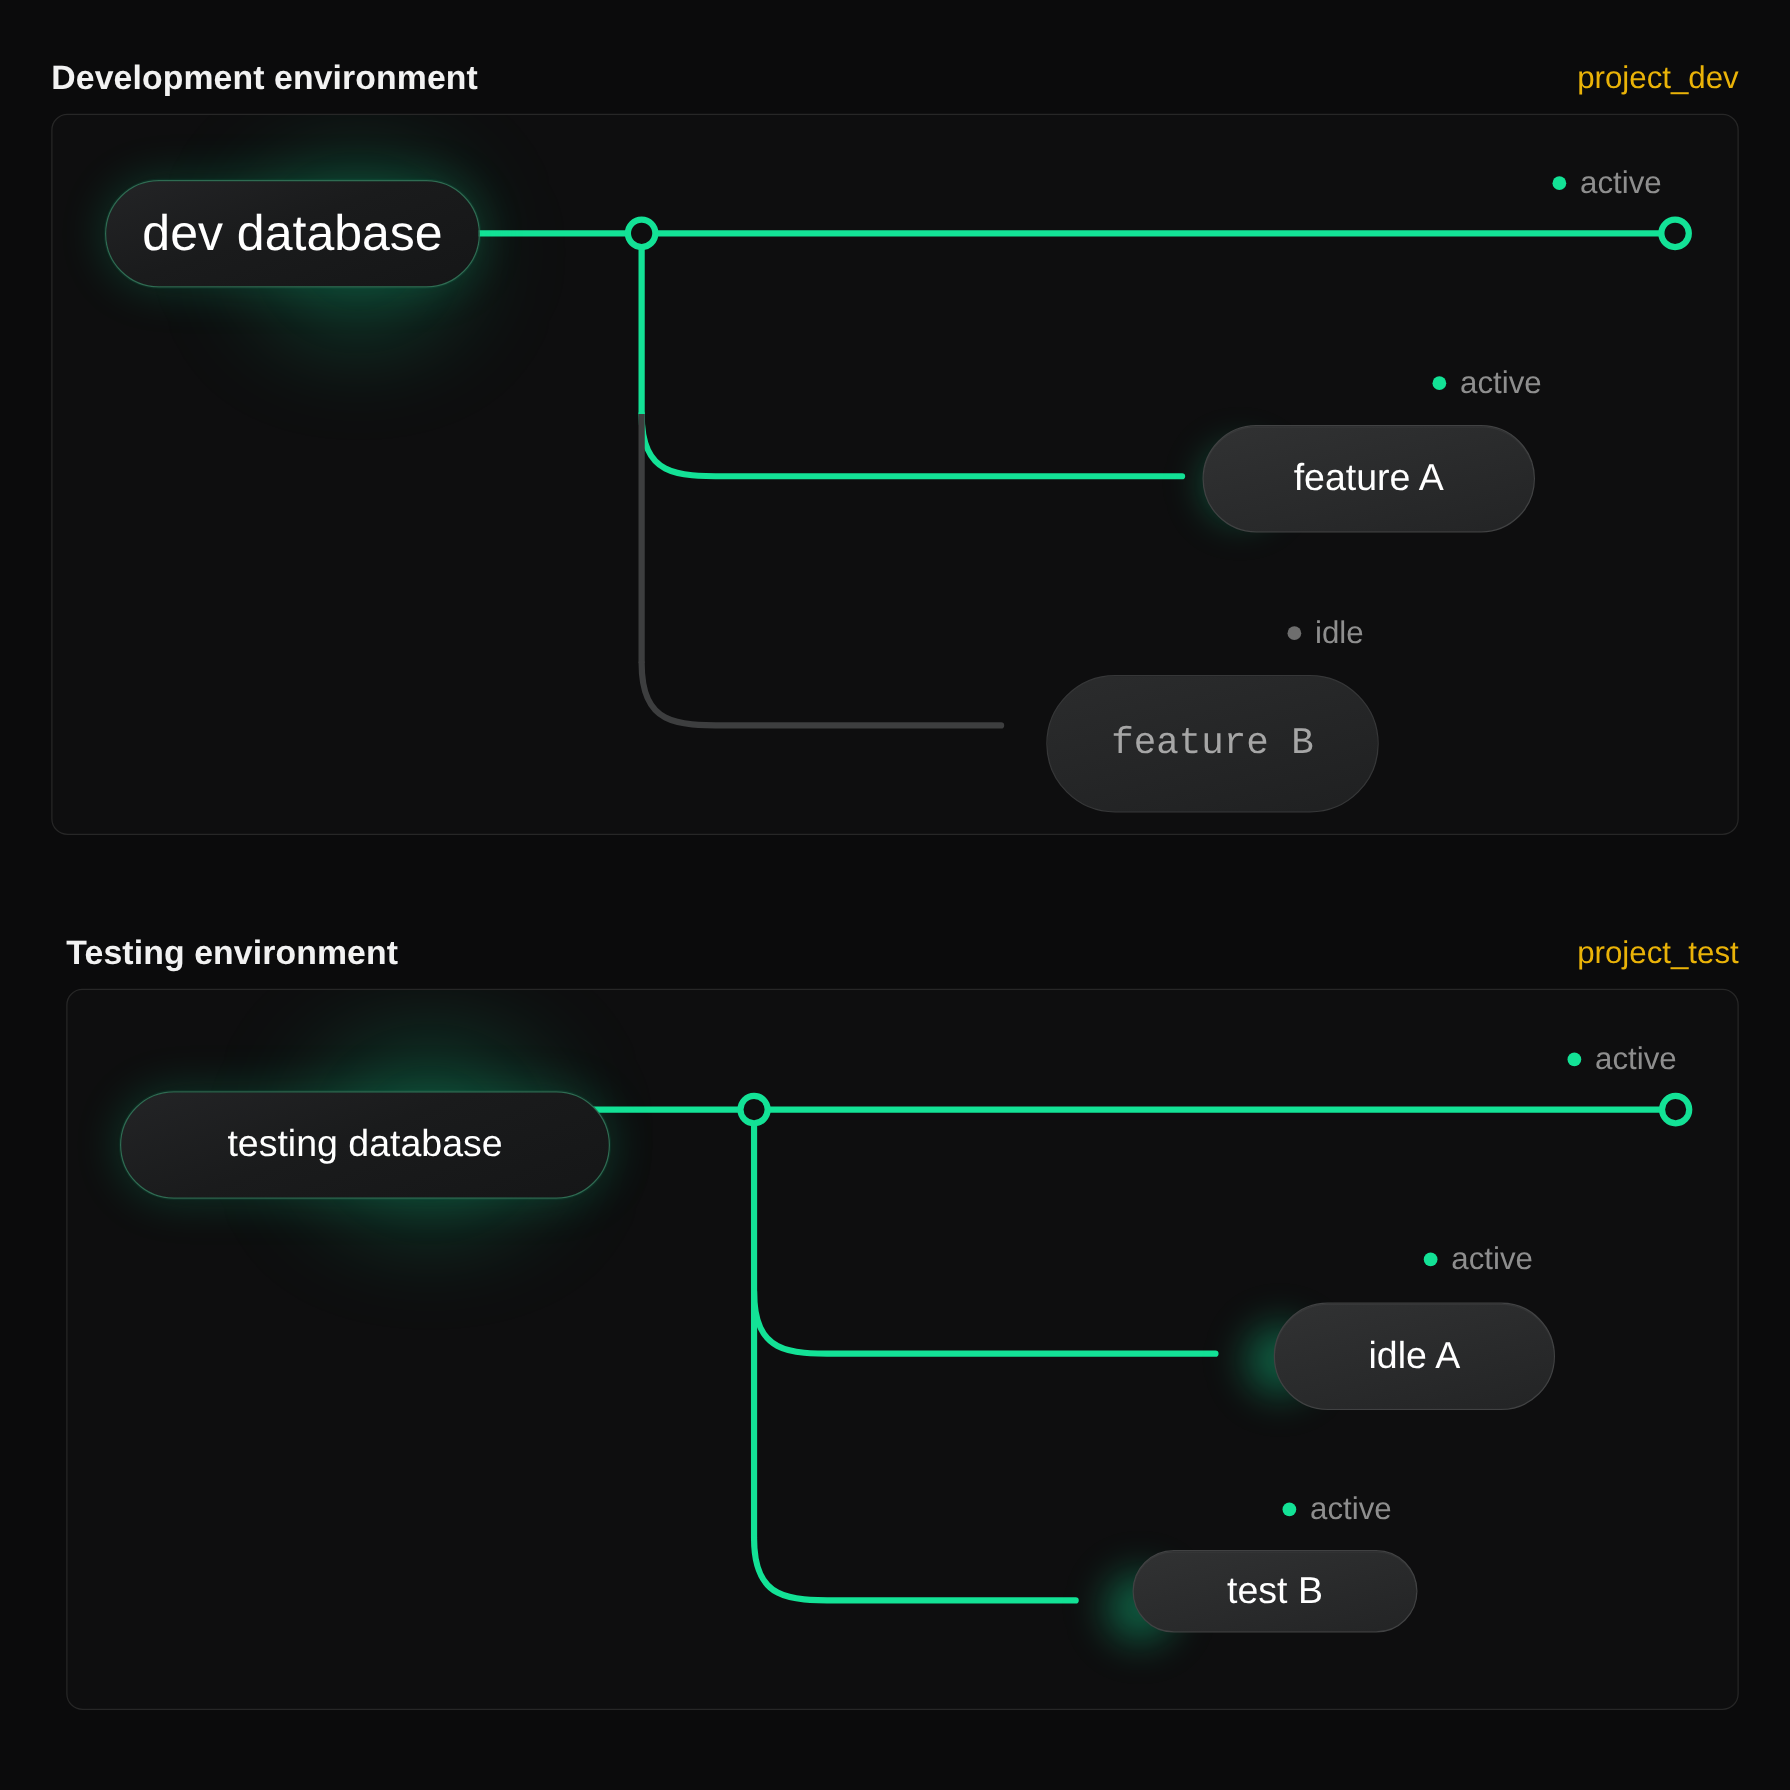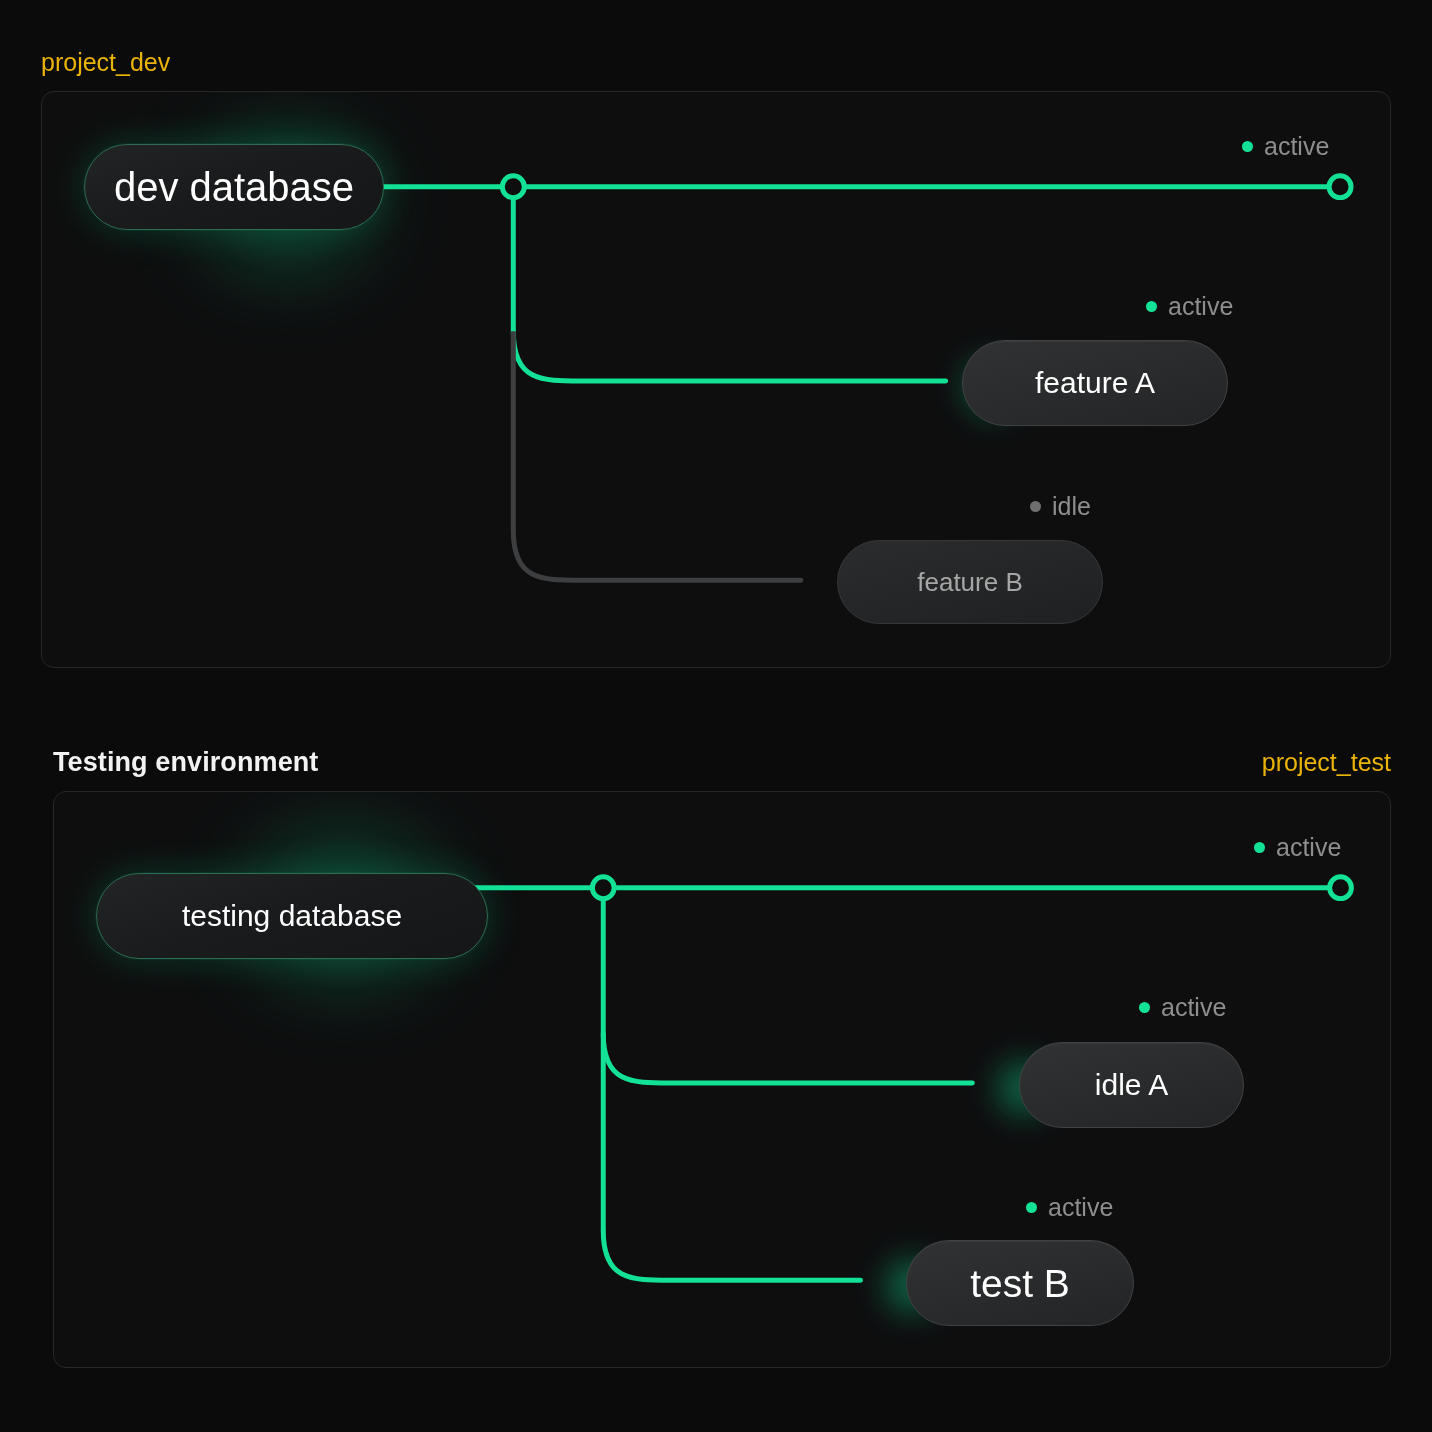--- a/index.html
+++ b/index.html
@@ -139,20 +139,21 @@
   
 </style>
 </head>
 <body>
 
 <div class="page">
 
   <div class="section" style="top:33px;">
 
     <div class="sec-head">
+      <div class="sec-title">Development environment</div>
       <div class="sec-sub">project_dev</div>
     </div>
 
     <div class="card">
 
       <div class="glow" style="left:105px; top:20px; width:280px; height:180px;
                   background:radial-gradient(circle, rgba(16,224,150,0.30) 0%, rgba(16,224,150,0.10) 45%, rgba(16,224,150,0) 72%);"></div>
 
       <div class="canvas">
         <svg viewBox="0 0 1350 577" preserveAspectRatio="none" xmlns="http://www.w3.org/2000/svg">
@@ -185,21 +186,21 @@
       <div class="node node-db" style="left:42px; top:52px; width:300px; height:86px; font-size:40px;">
         <span class="node-label">dev database</span>
       </div>
 
       <div class="glow" style="left:910px; top:255px; width:80px; height:80px; filter:blur(14px);
                   background:radial-gradient(circle, rgba(16,224,150,0.55) 0%, rgba(16,224,150,0) 70%);"></div>
       <div class="node node-active" style="left:920px; top:248px; width:266px; height:86px; font-size:30px;">
         <span class="node-label">feature A</span>
       </div>
 
-      <div class="node node-idle" style="left:795px; top:448px; width:266px; height:84px; font-size:26px;">
+      <div class="node node-idle" style="left:795px; top:448px; width:266px; height:110px; font-size:30px;font-family:Liberation Mono, monospace;">
         <span class="node-label">feature B</span>
       </div>
 
       <div class="status" style="left:1200px; top:42px;">
         <span class="status-dot" style="background:#13e296;"></span>
         <span class="status-text">active</span>
       </div>
 
       <div class="status" style="left:1104px; top:202px;">
         <span class="status-dot" style="background:#13e296;"></span>
@@ -247,21 +248,21 @@
       </div>
 
       <div class="glow" style="left:930px; top:256px; width:80px; height:80px; filter:blur(14px);
                   background:radial-gradient(circle, rgba(16,224,150,0.55) 0%, rgba(16,224,150,0) 70%);"></div>
       <div class="node node-active" style="left:965px; top:250px; width:225px; height:86px; font-size:30px;">
         <span class="node-label">idle A</span>
       </div>
 
       <div class="glow" style="left:818px; top:454px; width:80px; height:80px; filter:blur(14px);
                   background:radial-gradient(circle, rgba(16,224,150,0.55) 0%, rgba(16,224,150,0) 70%);"></div>
-      <div class="node node-active" style="left:852px; top:448px; width:228px; height:86px; font-size:39px;">
+      <div class="node node-active" style="left:852px; top:448px; width:228px; height:66px; font-size:30px;">
         <span class="node-label">test B</span>
       </div>
 
       <div class="status" style="left:1200px; top:43px;">
         <span class="status-dot" style="background:#13e296;"></span>
         <span class="status-text">active</span>
       </div>
 
       <div class="status" style="left:1085px; top:203px;">
         <span class="status-dot" style="background:#13e296;"></span>

